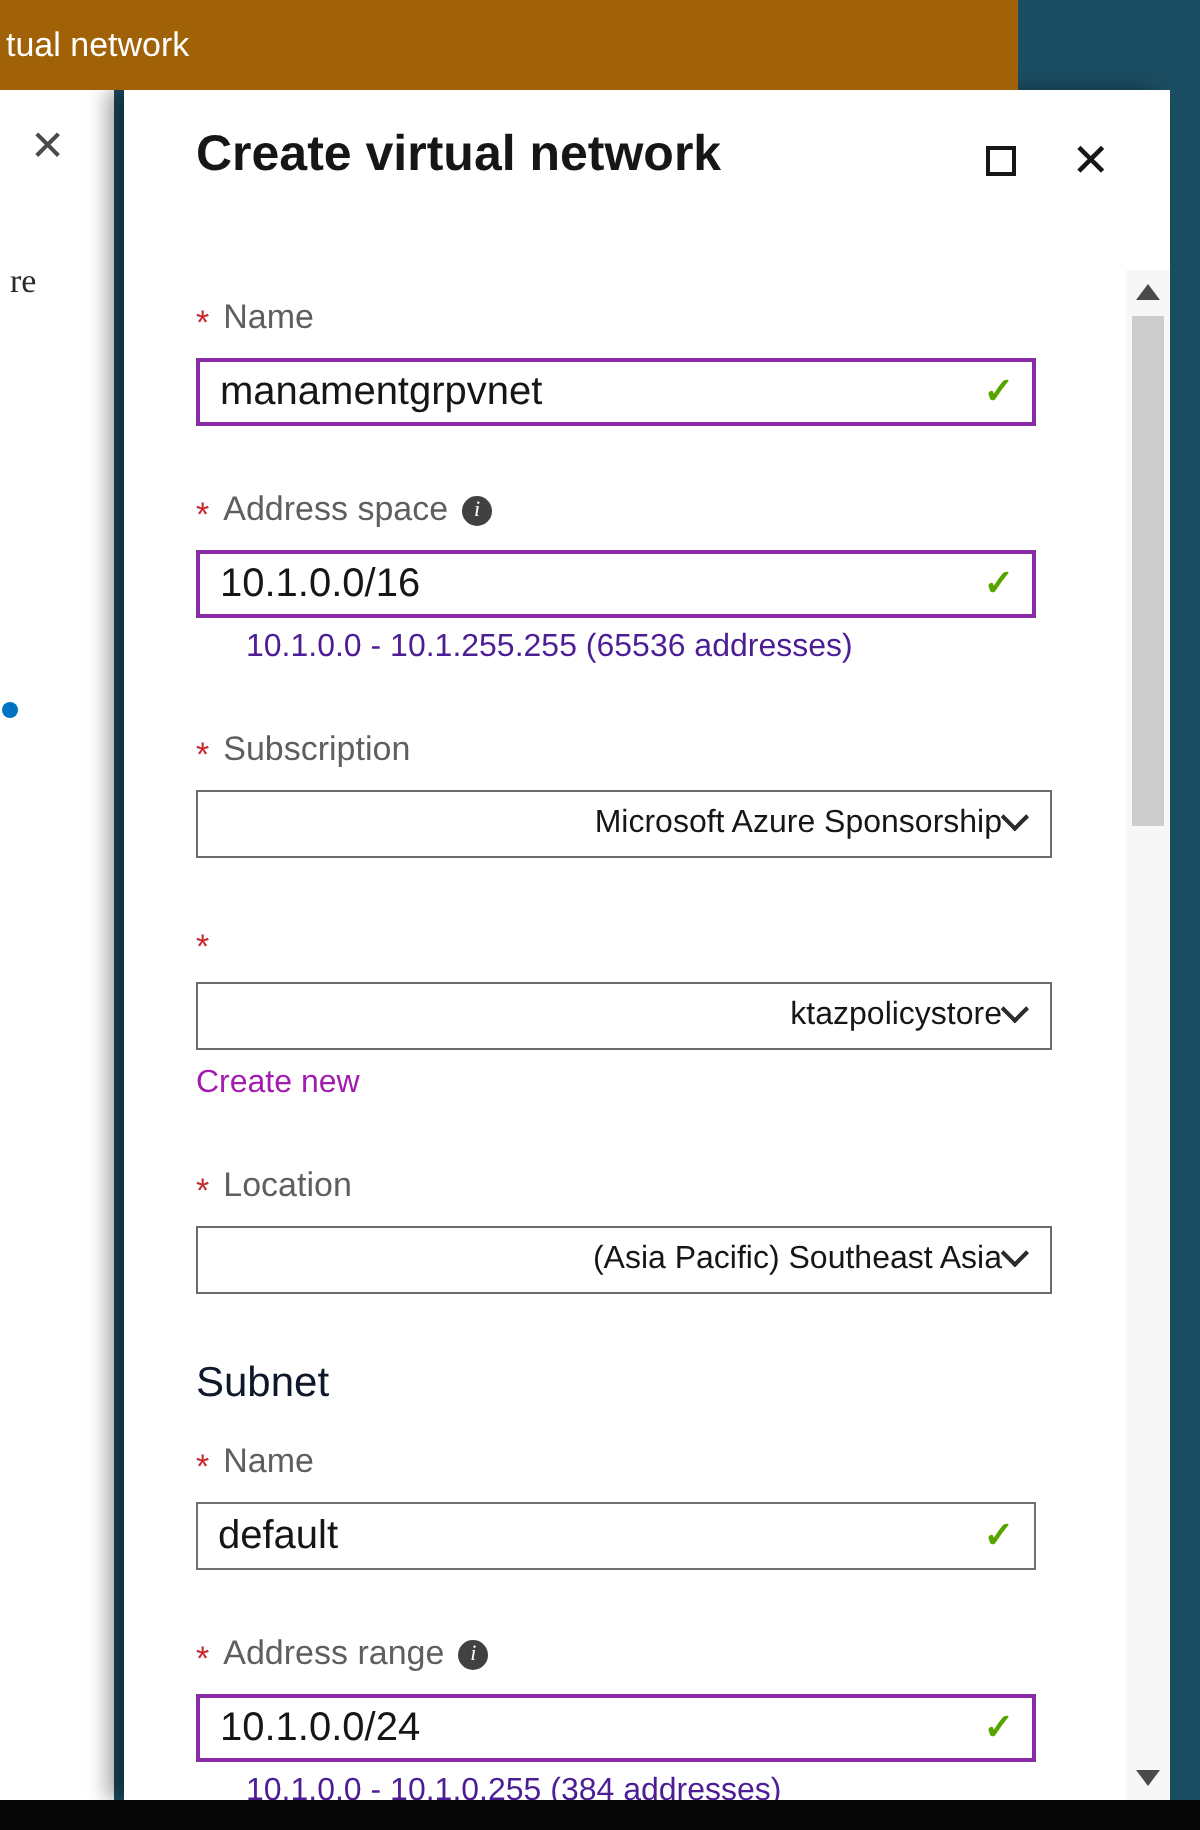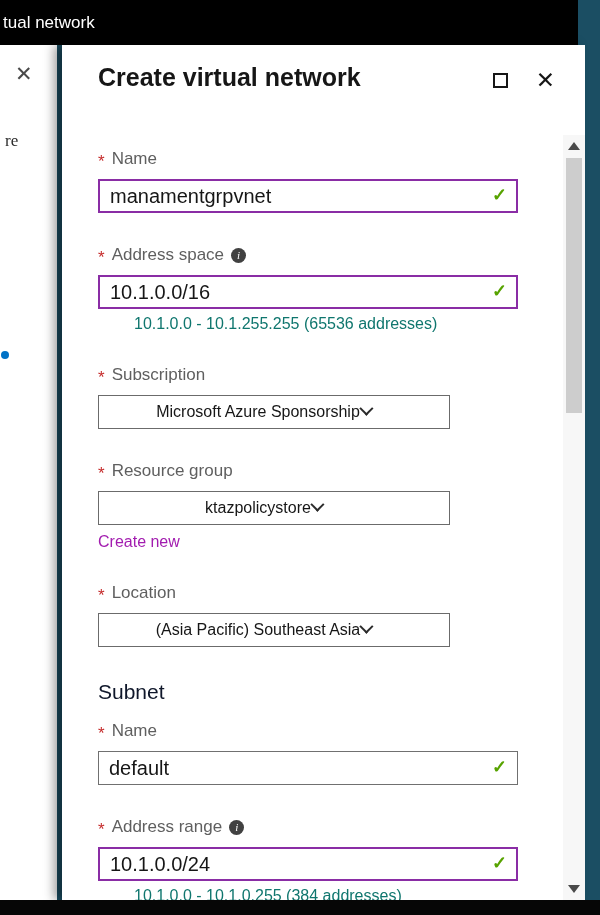--- a/index.html
+++ b/index.html
@@ -6,22 +6,22 @@
   html,body { width:600px; height:915px; }
   body {
     font-family:"Liberation Sans", sans-serif;
     background:#1b4e63;
     position:relative;
     overflow:hidden;
   }
 
   
   .topbar {
-    position:absolute; top:0; left:0; width:578px; height:45px;
-    background:#000000; color:#fff; display:flex; align-items:center;
+    position:absolute; top:0; left:0; width:509px; height:45px;
+    background:#a16207; color:#fff; display:flex; align-items:center;
     font-size:17px; padding-left:3px; z-index:6;
   }
   .bottombar {
     position:absolute; bottom:0; left:0; width:600px; height:15px;
     background:#060606; z-index:6;
   }
 
   
   .left-blade {
     position:absolute; top:45px; bottom:15px; left:0; width:57px;
@@ -85,31 +85,31 @@
     font-size:20px; color:#161616; padding:0 36px 0 10px;
     border:1px solid #707070; outline:none; border-radius:0;
   }
   .input-wrap.edited .text-input { border:2px solid #8a2da5; }
   .check {
     position:absolute; right:11px; top:50%; transform:translateY(-53%);
     color:#57a300; font-size:18px; font-weight:700; line-height:1;
   }
 
   .dropdown {
-    width:352px; height:34px; border:1px solid #6b6b6b; background:#fff;
-    display:flex; align-items:center; justify-content:center;
-    padding:0 32px 0 10px; font-size:16px; color:#161616; cursor:pointer;
+    width:428px; height:34px; border:1px solid #6b6b6b; background:#fff;
+    display:flex; align-items:center; justify-content:flex-end;
+    padding:0 14px 0 10px; font-size:16px; color:#161616; cursor:pointer;
   }
   .chevron {
     width:10px; height:10px;
     border-right:2px solid #2b2b2b; border-bottom:2px solid #2b2b2b;
     transform:rotate(45deg) translateY(-2px); margin-top:-4px; flex:0 0 auto;
   }
 
-  .helper { margin:5px 0 0 36px; font-size:16px; color:#0f766e; line-height:19px; }
+  .helper { margin:5px 0 0 25px; font-size:16px; color:#4c1d95; line-height:19px; }
 
   .link {
     display:inline-block; margin-top:8px; font-size:16px; color:#a21caf;
     text-decoration:none; cursor:pointer;
   }
 
   .section-heading {
     font-size:21px; font-weight:400; color:#0f172a;
     margin:2px 0 16px 0; line-height:26px;
   }
@@ -192,21 +192,20 @@
       </div>
       <div class="dropdown">
         <span>Microsoft Azure Sponsorship</span>
         <span class="chevron"></span>
       </div>
     </div>
 
     <div class="field">
       <div class="label-row">
         <span class="req">*</span>
-        <span>Resource group</span>
       </div>
       <div class="dropdown">
         <span>ktazpolicystore</span>
         <span class="chevron"></span>
       </div>
       <a class="link">Create new</a>
     </div>
 
     <div class="field">
       <div class="label-row">

